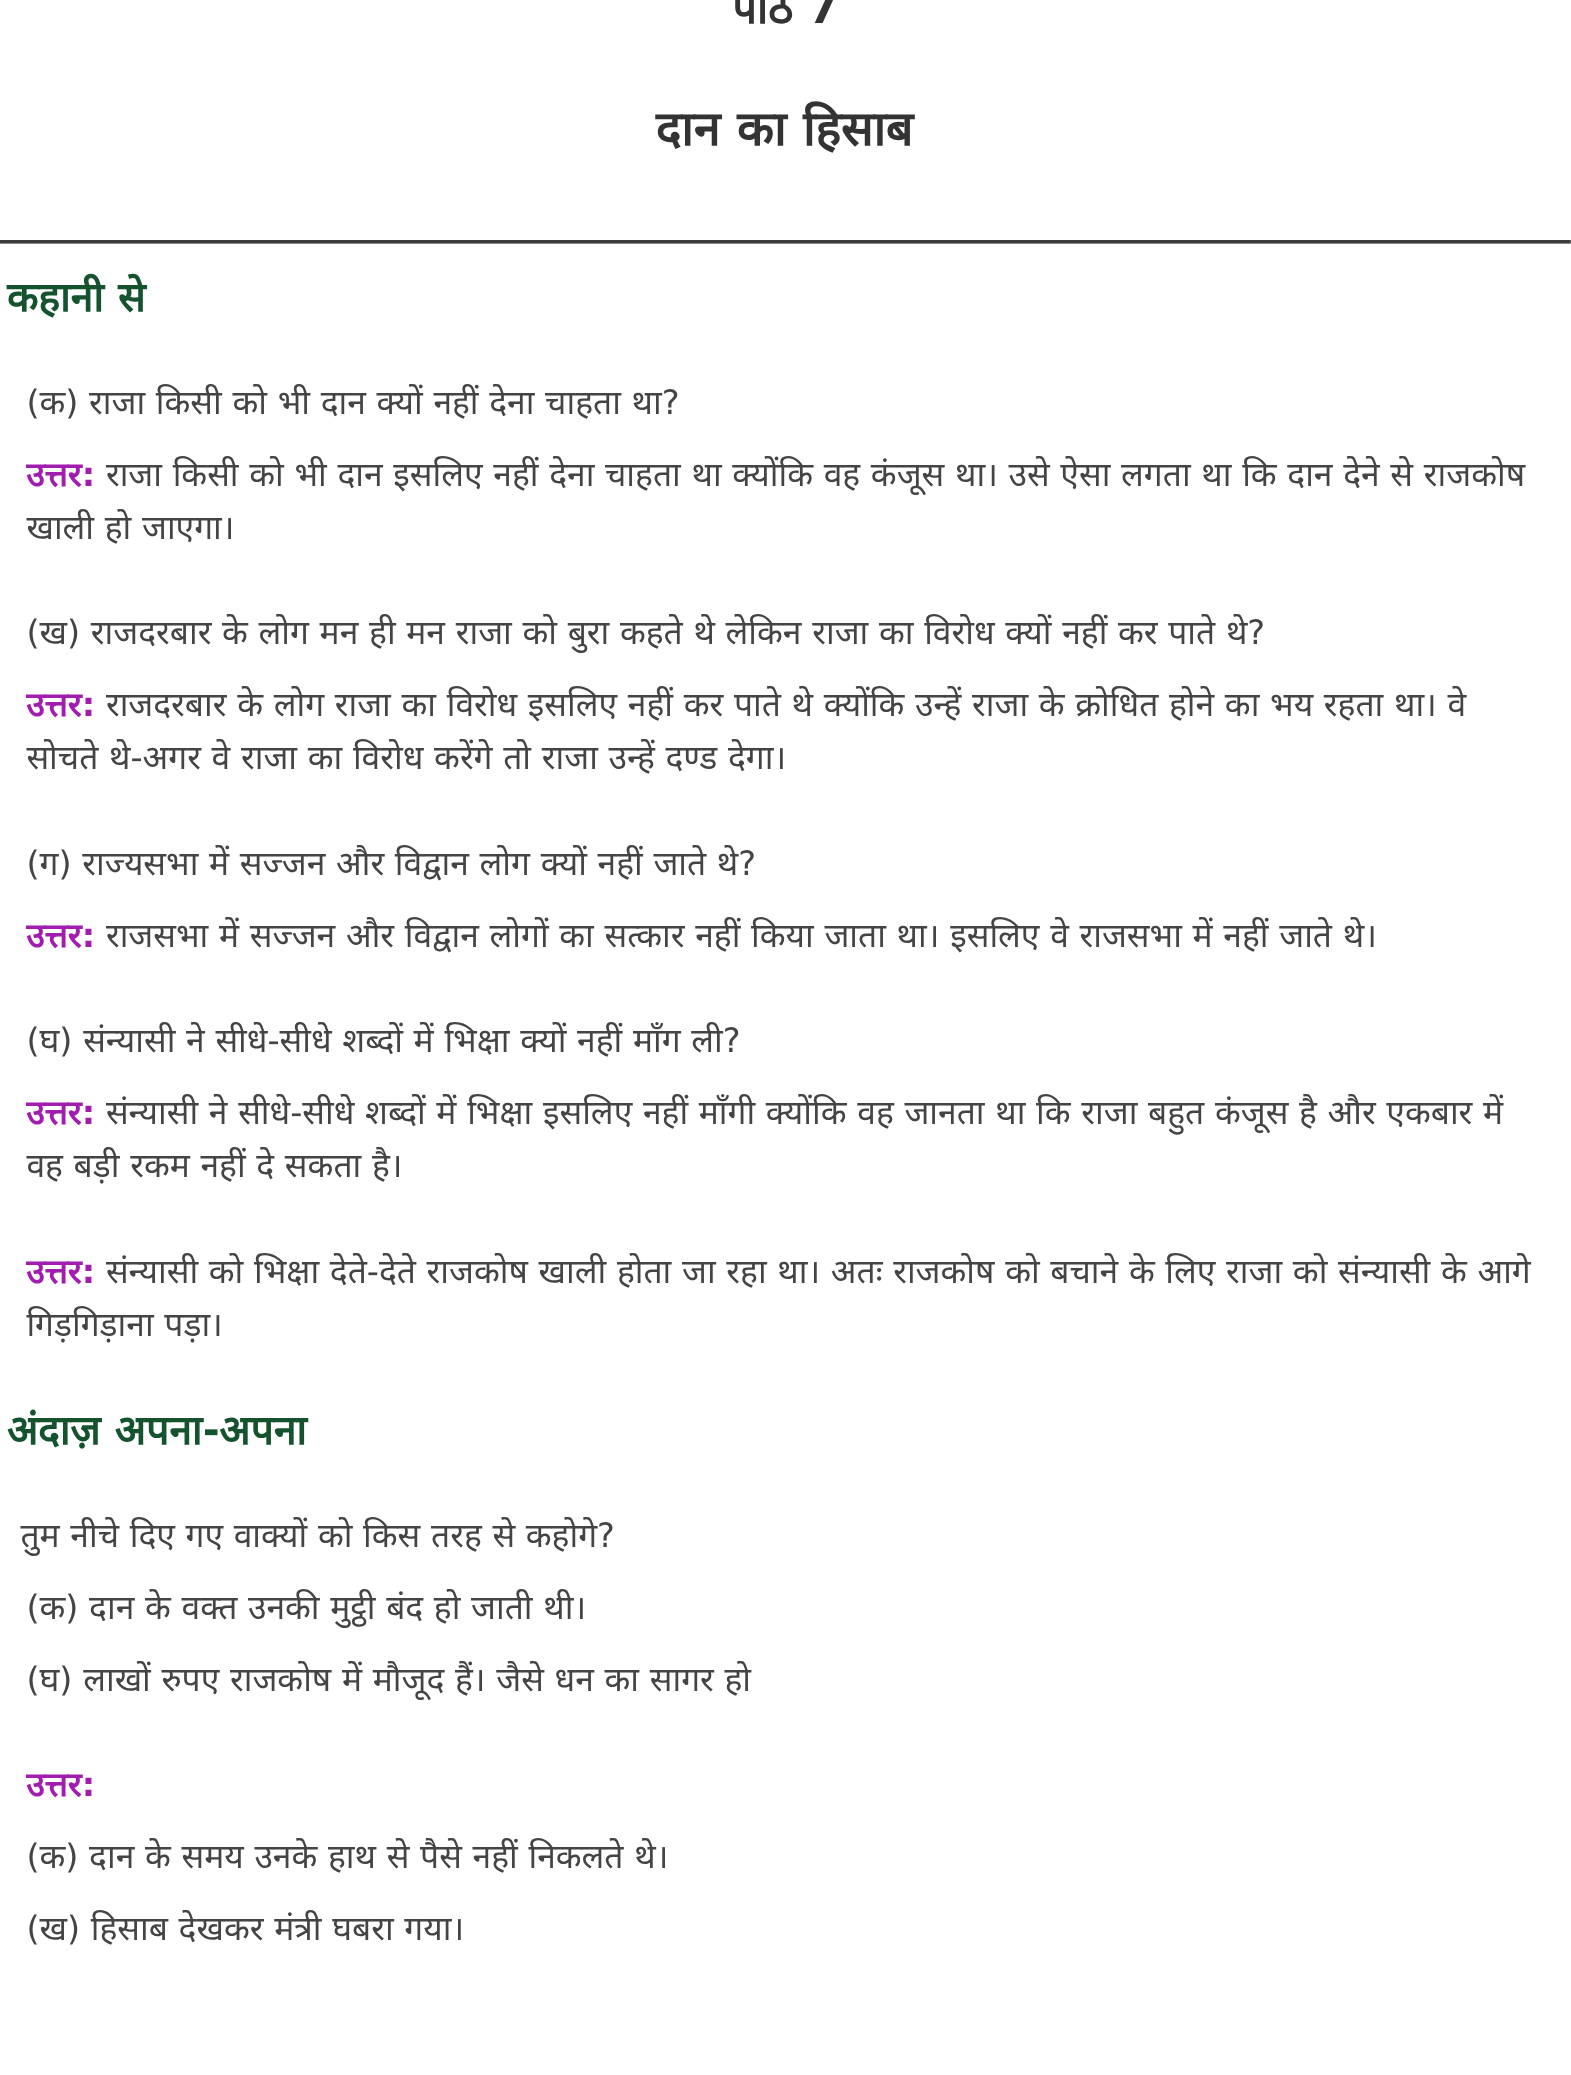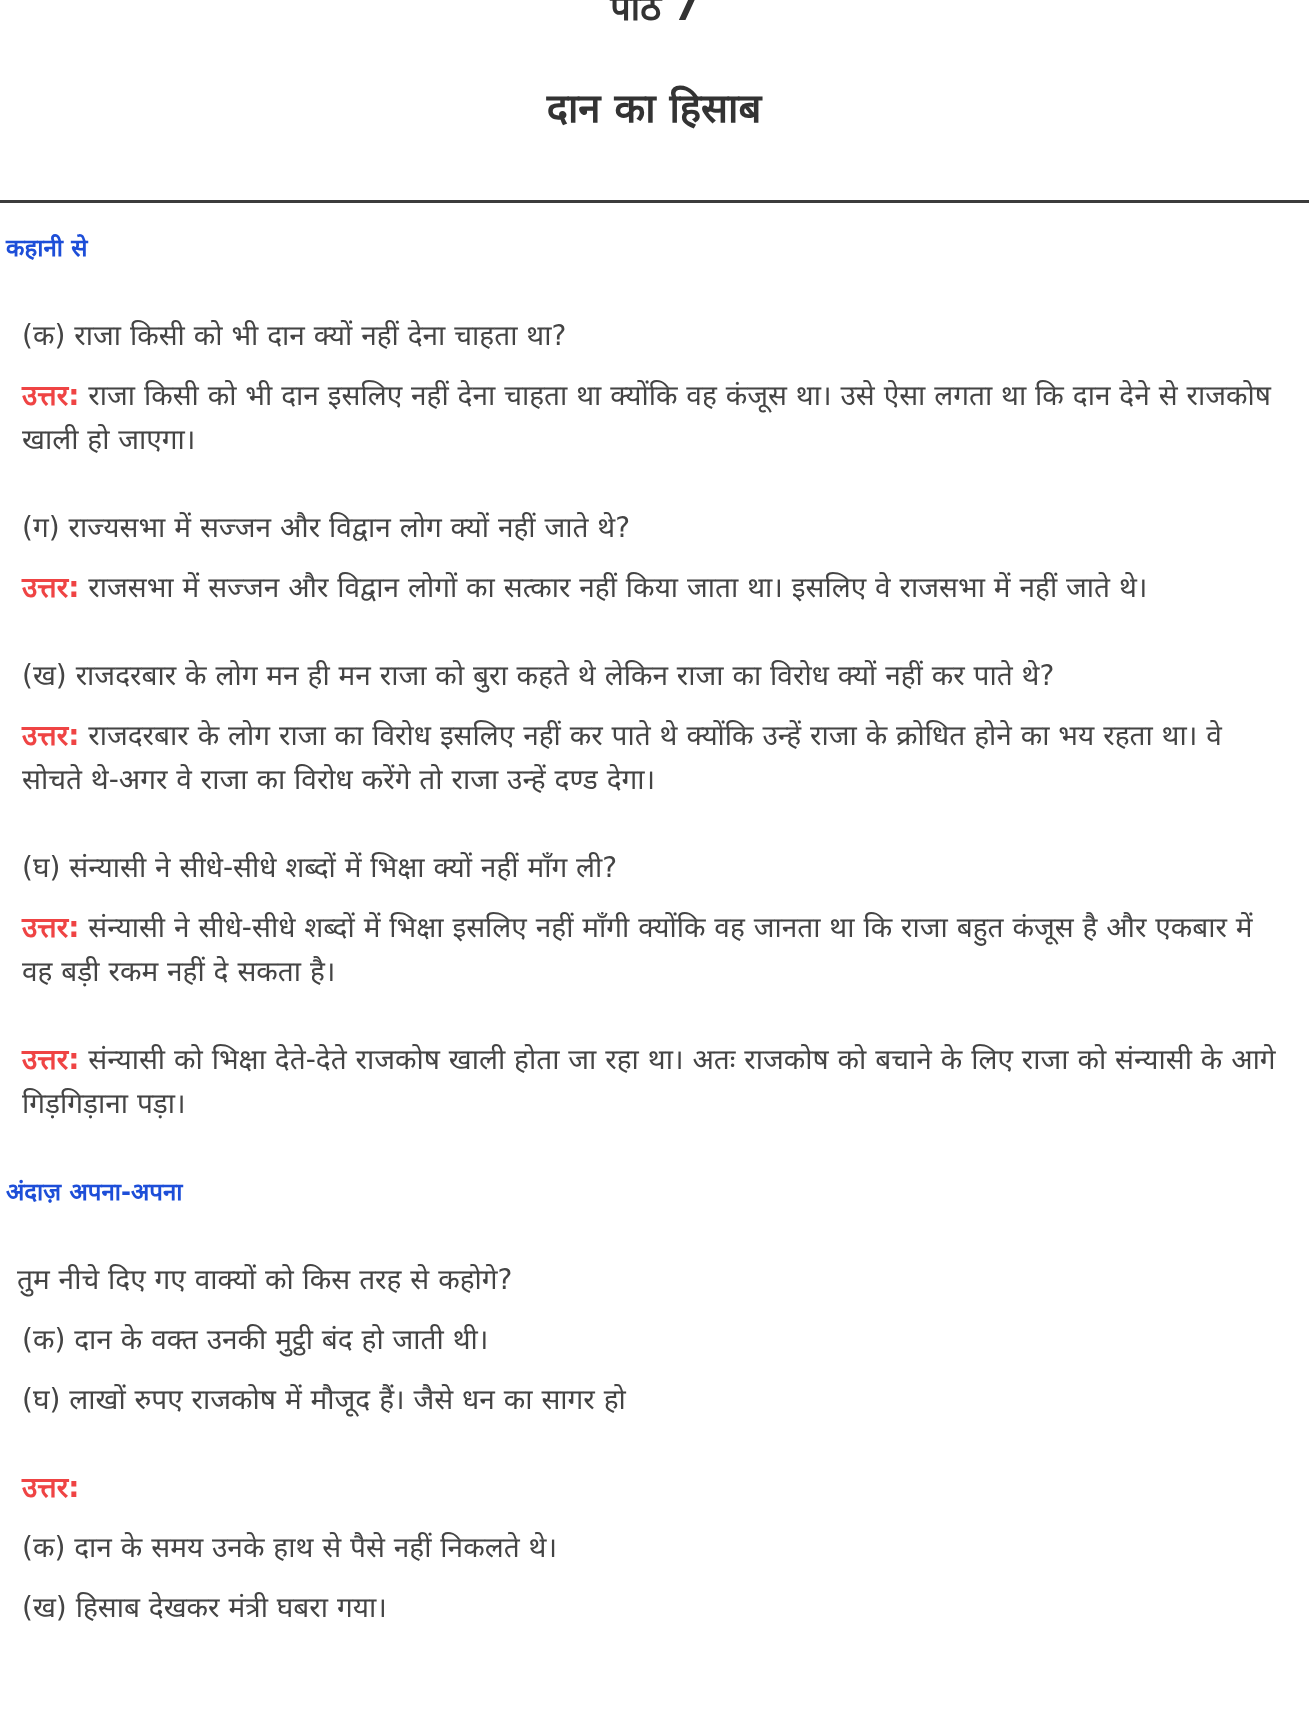--- a/index.html
+++ b/index.html
@@ -15,50 +15,50 @@
       position: absolute; left: 0; right: 1px; top: 80px;
       font-size: 40px; font-weight: bold; color: #333; text-align: center; line-height: 56px;
     }
     .divider {
       position: absolute; left: 0; width: 1309px; top: 200px; height: 3px; background: #3c3c3c;
     }
     .content {
       position: absolute; left: 6px; top: 226px; width: 1290px;
       font-size: 28px; line-height: 44px; color: #444;
     }
-    .section-heading { font-weight: bold; color: #1d4ed8; font-size: 24px; margin: 0 0 44px 0; }
+    .section-heading { font-weight: bold; color: #14532d; font-size: 34px; margin: 0 0 44px 0; }
     .qa { margin: 0 0 44px 0; }
     .q, .a, .line { margin: 16px; }
-    .ans-label { font-weight: bold; color: #ef4444; }
+    .ans-label { font-weight: bold; color: #a21caf; }
     .intro { margin: 11px; }
     .list { margin: 0 0 44px 0; }
   </style>
 </head>
 <body>
 
 <div class="lesson-no">पाठ 7</div>
 <div class="lesson-title">दान का हिसाब</div>
 <div class="divider"></div>
 
 <div class="content">
   <p class="section-heading">कहानी से</p>
 
   <div class="qa">
     <p class="q">(क) राजा किसी को भी दान क्यों नहीं देना चाहता था?</p>
     <p class="a"><span class="ans-label">उत्तर:</span><span> राजा किसी को भी दान इसलिए नहीं देना चाहता था क्योंकि वह कंजूस था। उसे ऐसा लगता था कि दान देने से राजकोष खाली हो जाएगा।</span></p>
   </div>
 
   <div class="qa">
-    <p class="q">(ग) राज्यसभा में सज्जन और विद्वान लोग क्यों नहीं जाते थे?</p>
-    <p class="a"><span class="ans-label">उत्तर:</span><span> राजसभा में सज्जन और विद्वान लोगों का सत्कार नहीं किया जाता था। इसलिए वे राजसभा में नहीं जाते थे।</span></p>
+    <p class="q">(ख) राजदरबार के लोग मन ही मन राजा को बुरा कहते थे लेकिन राजा का विरोध क्यों नहीं कर पाते थे?</p>
+    <p class="a"><span class="ans-label">उत्तर:</span><span> राजदरबार के लोग राजा का विरोध इसलिए नहीं कर पाते थे क्योंकि उन्हें राजा के क्रोधित होने का भय रहता था। वे सोचते थे-अगर वे राजा का विरोध करेंगे तो राजा उन्हें दण्ड देगा।</span></p>
   </div>
 
   <div class="qa">
-    <p class="q">(ख) राजदरबार के लोग मन ही मन राजा को बुरा कहते थे लेकिन राजा का विरोध क्यों नहीं कर पाते थे?</p>
-    <p class="a"><span class="ans-label">उत्तर:</span><span> राजदरबार के लोग राजा का विरोध इसलिए नहीं कर पाते थे क्योंकि उन्हें राजा के क्रोधित होने का भय रहता था। वे सोचते थे-अगर वे राजा का विरोध करेंगे तो राजा उन्हें दण्ड देगा।</span></p>
+    <p class="q">(ग) राज्यसभा में सज्जन और विद्वान लोग क्यों नहीं जाते थे?</p>
+    <p class="a"><span class="ans-label">उत्तर:</span><span> राजसभा में सज्जन और विद्वान लोगों का सत्कार नहीं किया जाता था। इसलिए वे राजसभा में नहीं जाते थे।</span></p>
   </div>
 
   <div class="qa">
     <p class="q">(घ) संन्यासी ने सीधे-सीधे शब्दों में भिक्षा क्यों नहीं माँग ली?</p>
     <p class="a"><span class="ans-label">उत्तर:</span><span> संन्यासी ने सीधे-सीधे शब्दों में भिक्षा इसलिए नहीं माँगी क्योंकि वह जानता था कि राजा बहुत कंजूस है और एकबार में वह बड़ी रकम नहीं दे सकता है।</span></p>
   </div>
 
   <div class="qa">
     <p class="a"><span class="ans-label">उत्तर:</span><span> संन्यासी को भिक्षा देते-देते राजकोष खाली होता जा रहा था। अतः राजकोष को बचाने के लिए राजा को संन्यासी के आगे गिड़गिड़ाना पड़ा।</span></p>
   </div>

